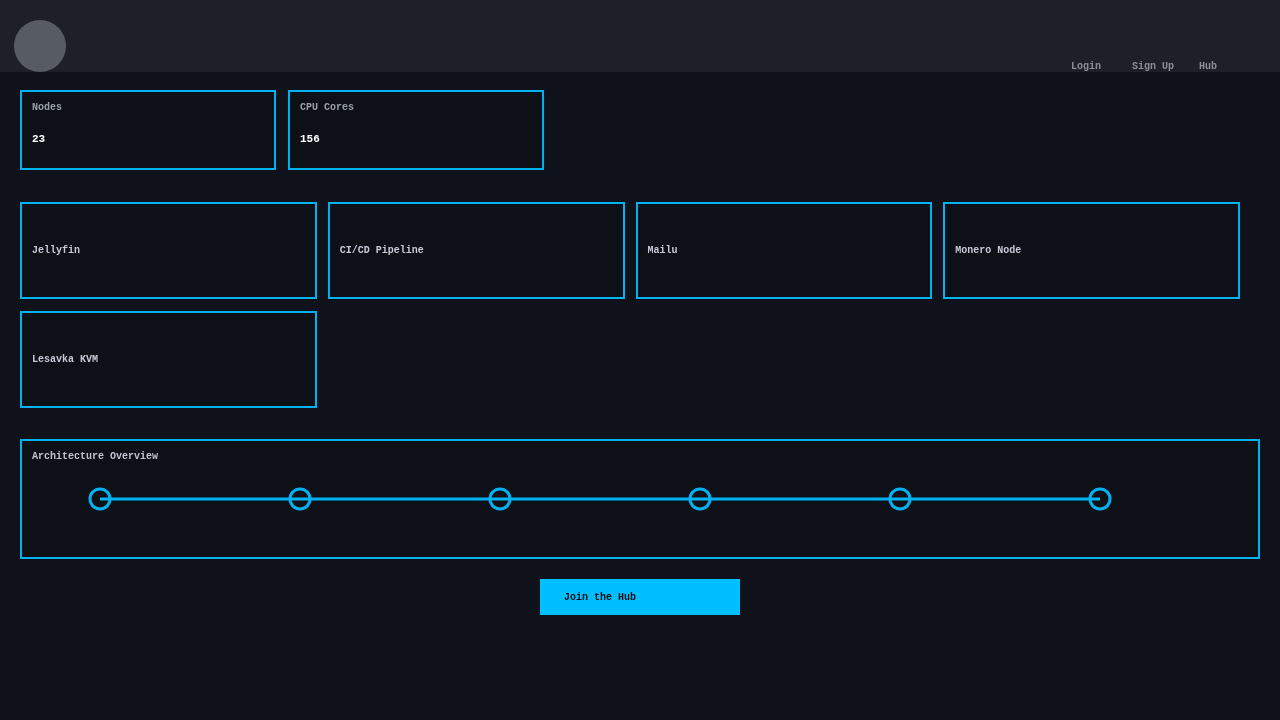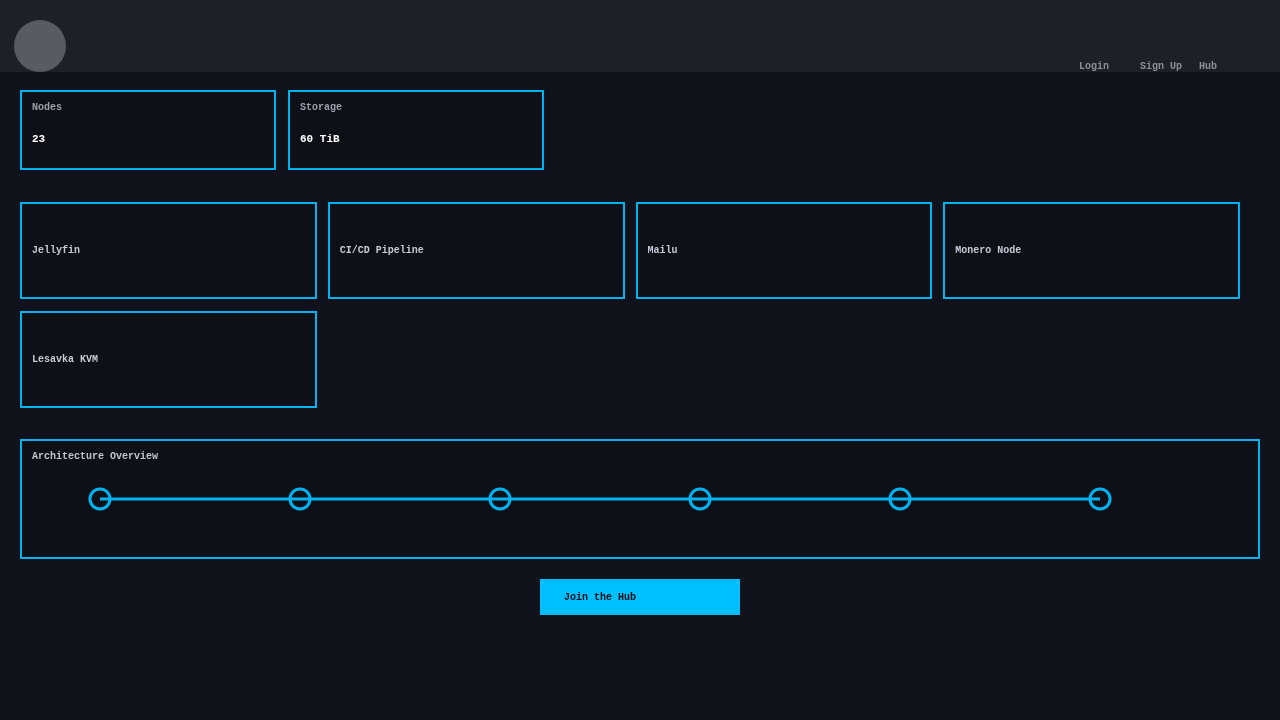--- a/index.html
+++ b/index.html
@@ -33,21 +33,21 @@
   .nav-links{display:flex;align-items:center;}
   .nav-link{
     color:#8a8f99;
     font-size:10px;
     font-weight:bold;
     text-decoration:none;
     cursor:pointer;
     font-family:"Liberation Mono", monospace;
   }
   .nav-link.lg{margin-right:31px;}
-  .nav-link.md{margin-right:17px;}
+  .nav-link.md{margin-right:25px;}
   
   .stats{
     margin:18px 0 0 20px;
     width:1060px;
     display:grid;
     grid-template-columns:repeat(4,1fr);
     gap:12px;
   }
   .stat-card{
     height:80px;
@@ -131,22 +131,22 @@
     <a class="nav-link">Hub</a>
   </nav>
 </header>
 
 <section class="stats">
   <div class="stat-card">
     <div class="stat-label">Nodes</div>
     <div class="stat-value">23</div>
   </div>
   <div class="stat-card">
-    <div class="stat-label">Storage</div>
-    <div class="stat-value">60 TiB</div>
+    <div class="stat-label">CPU Cores</div>
+    <div class="stat-value">156</div>
   </div>
 </section>
 
 <section class="services">
   <div class="service-card">
     <span class="service-title">Jellyfin</span>
   </div>
   <div class="service-card">
     <span class="service-title">CI/CD Pipeline</span>
   </div>

